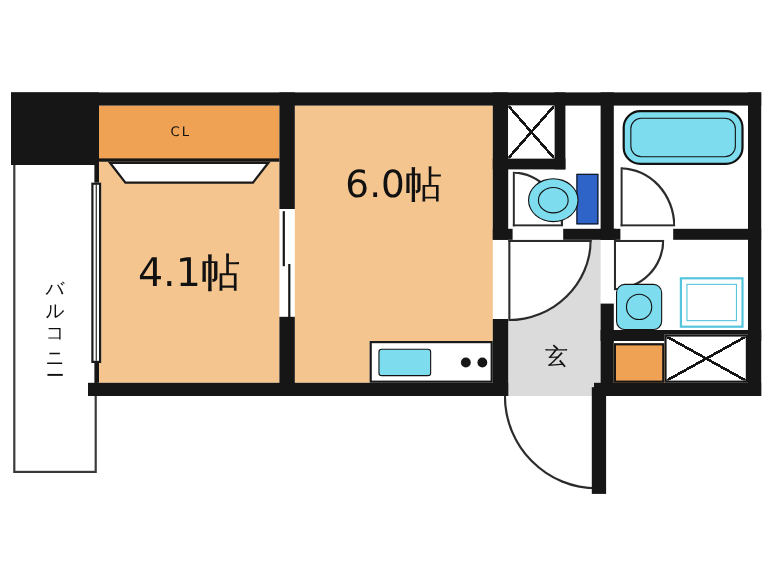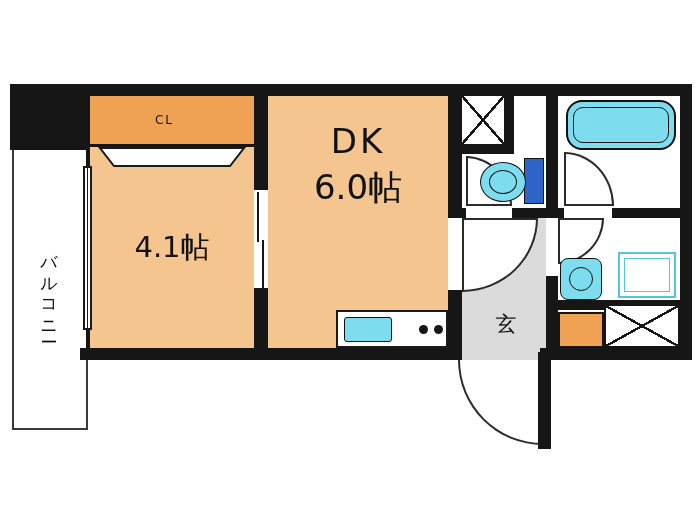--- a/index.html
+++ b/index.html
@@ -85,21 +85,20 @@
 <div class="abs" style="left:419px;top:325px;width:9px;height:9px;border-radius:50%;background:#161616"></div>
 <div class="abs" style="left:434px;top:325px;width:9px;height:9px;border-radius:50%;background:#161616"></div>
 
 <div class="xbox" style="left:462px;top:96px;width:42px;height:48px"></div>
 <div class="xbox" style="left:604px;top:304px;width:76px;height:44px;border:2.5px solid #161616"></div>
 <div class="abs" style="left:558px;top:312px;width:46px;height:36px;background:var(--accent_orange,#F0A254);border:2px solid #161616"></div>
 
 <div class="lbl" style="left:90px;top:96px;width:149px;height:48px;font-size:12px;letter-spacing:2px">CL</div>
 
 <div class="lbl" style="left:90px;top:196px;width:164px;height:100px;flex-direction:column">
-  <span style="font-size:29px;margin-top:4px">4.1帖</span>
+  <span style="font-size:36px;margin-top:4px">4.1帖</span>
 </div>
 
 <div class="lbl" style="left:268px;top:116px;width:180px;height:100px;flex-direction:column">
-  <span style="font-size:34px;letter-spacing:3px">DK</span>
   <span style="font-size:34px;margin-top:4px">6.0帖</span>
 </div>
 
 <div class="lbl" style="left:486px;top:308px;width:40px;height:32px;font-size:21px">玄</div>
 
 </body></html>

